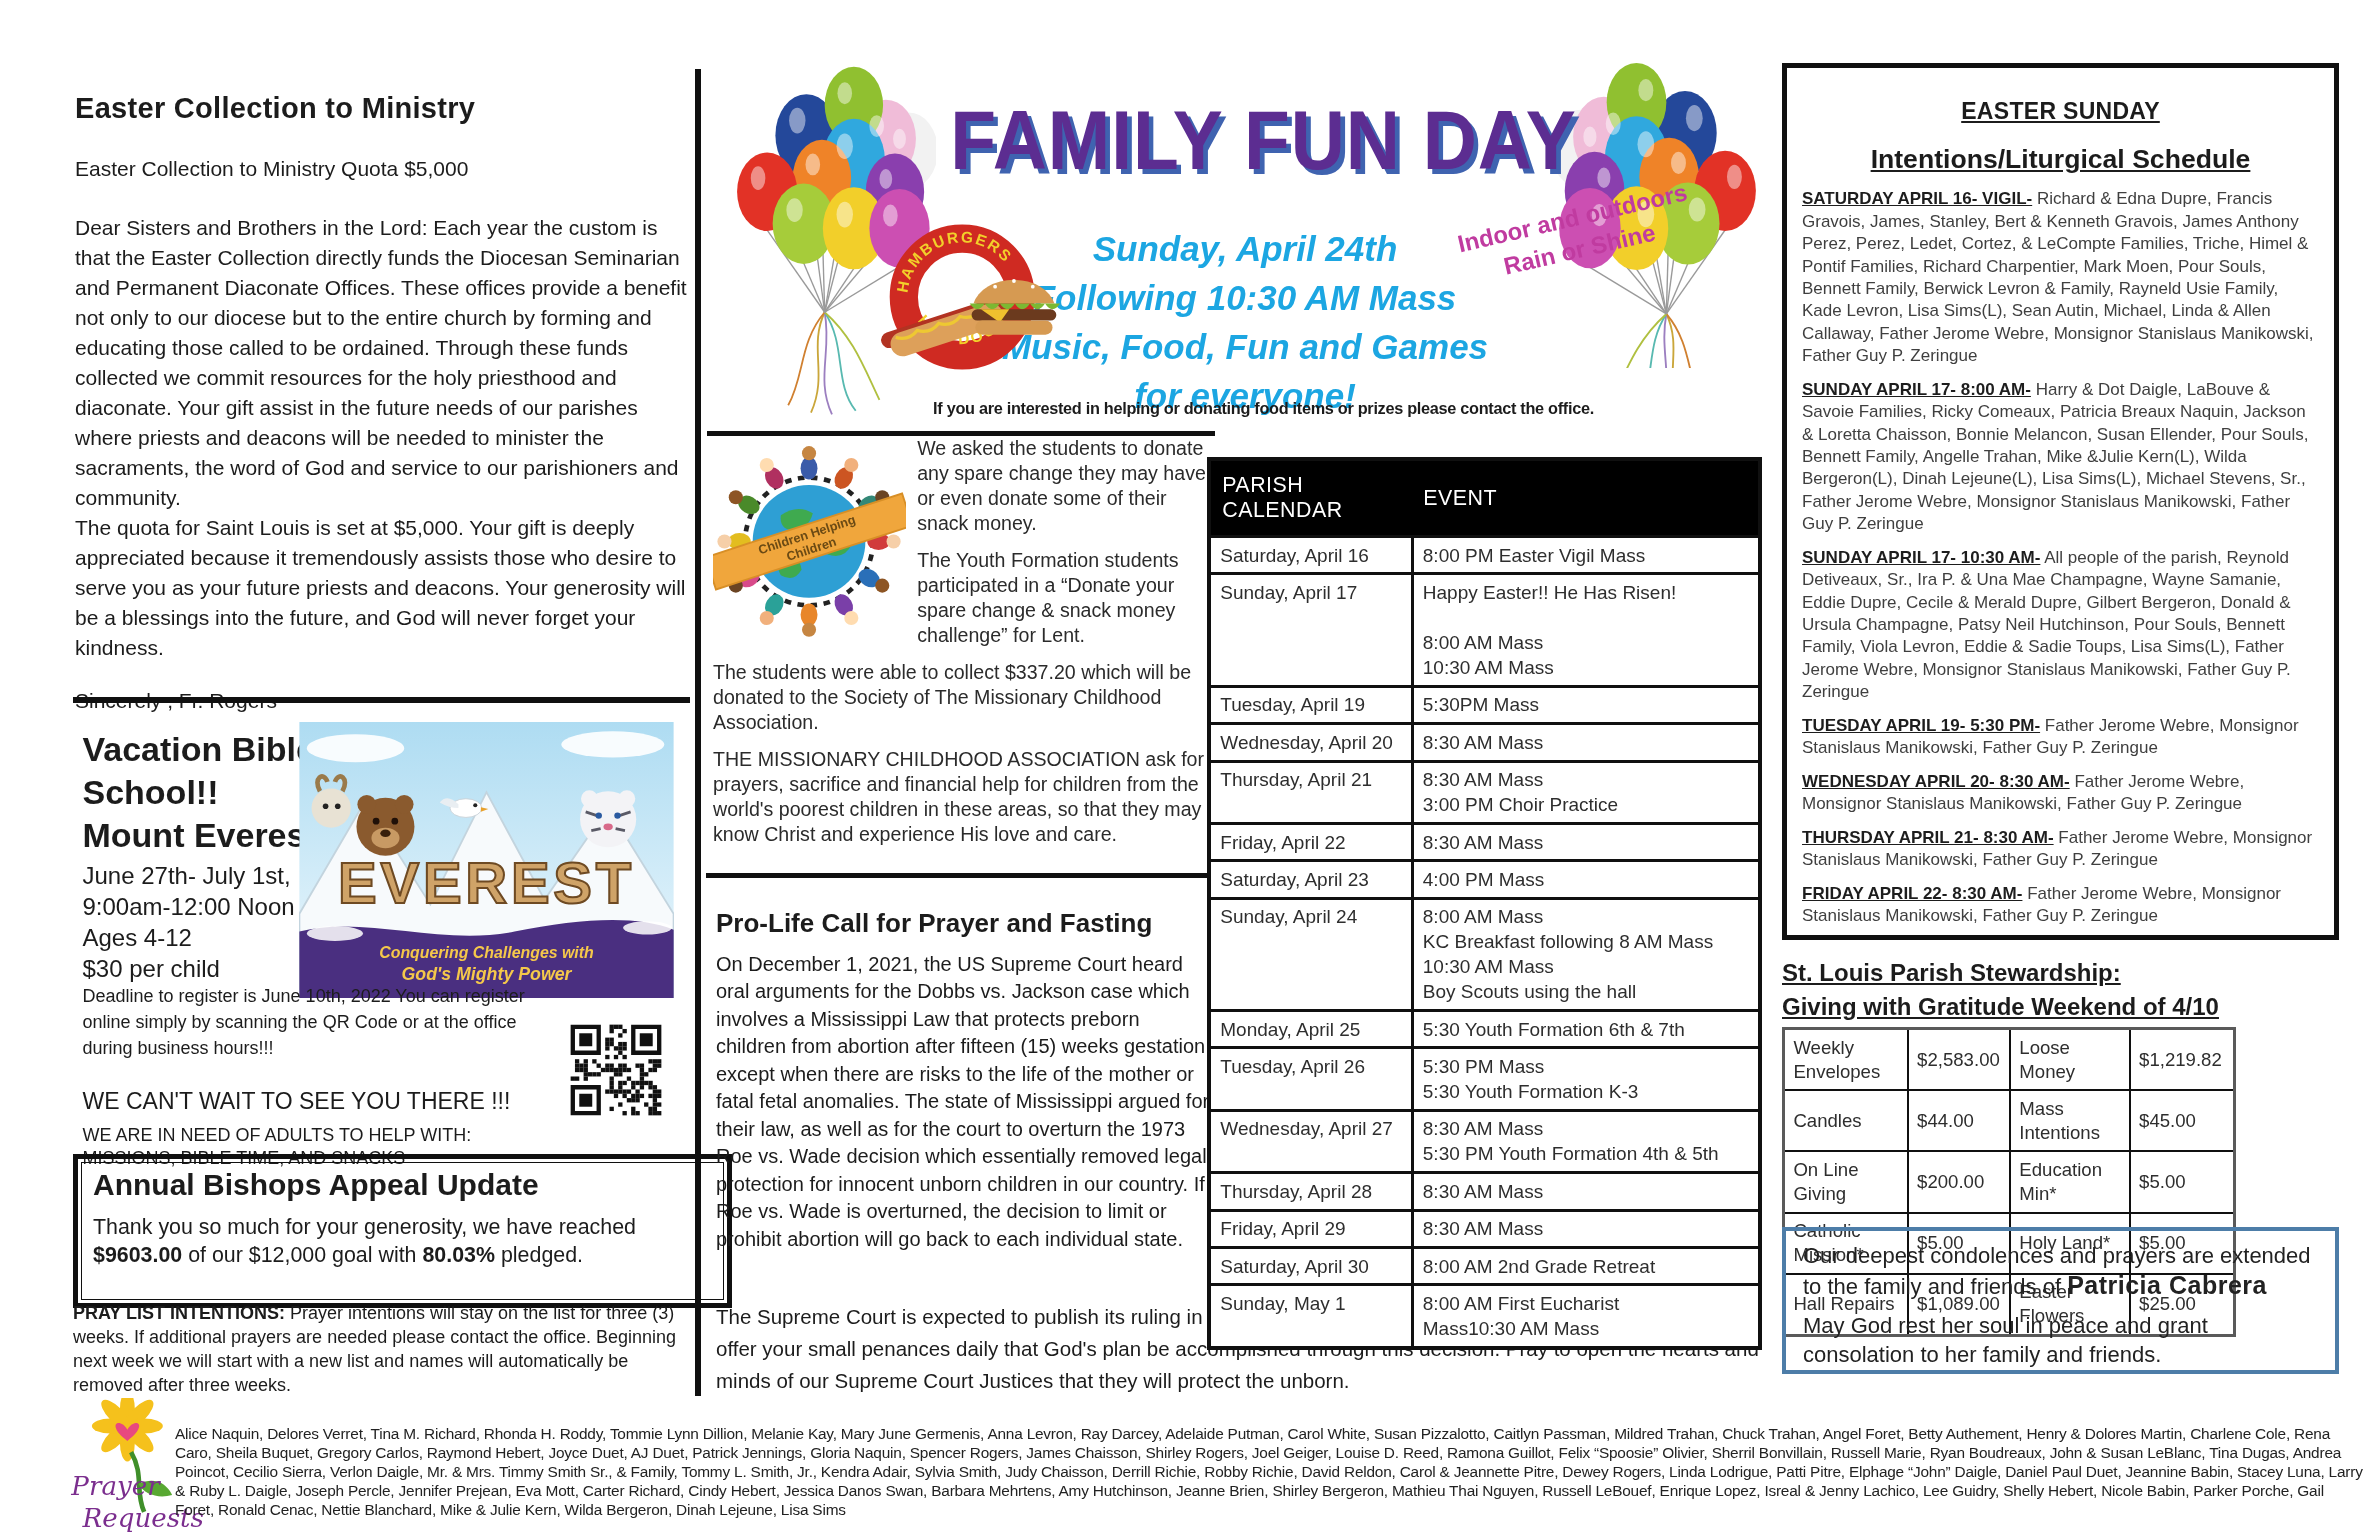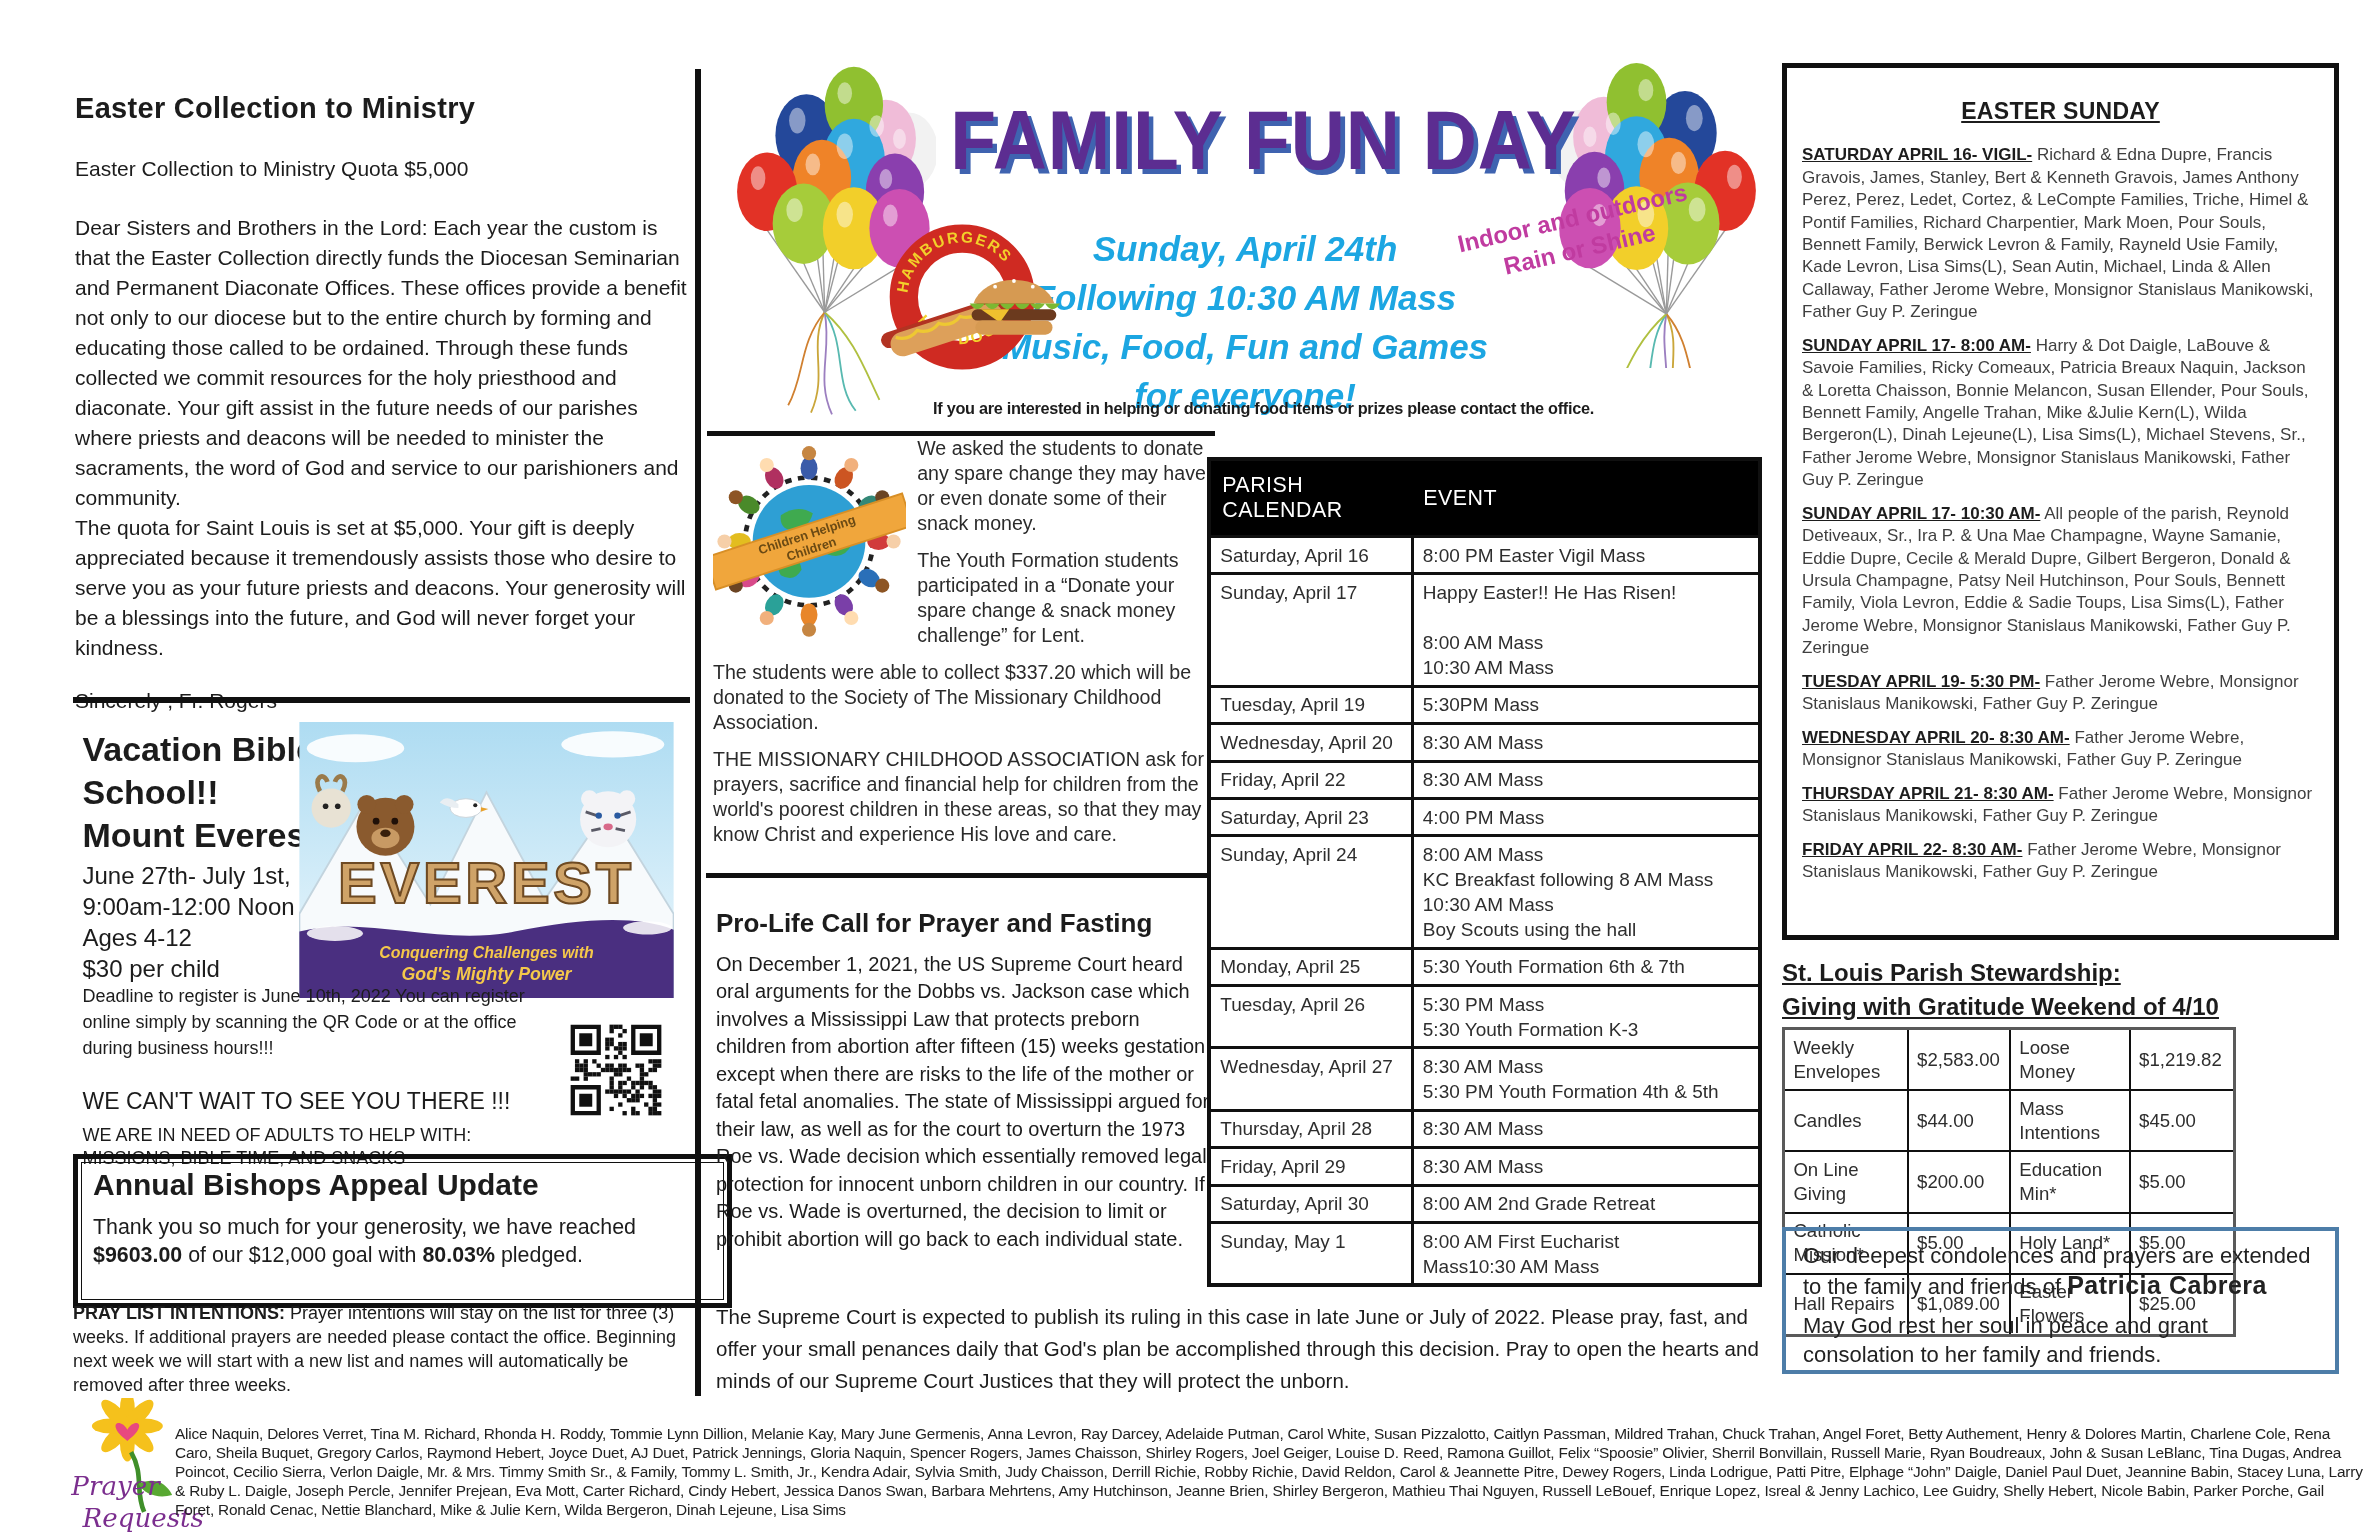--- a/index.html
+++ b/index.html
@@ -496,20 +496,25 @@
         </tr>
         <tr>
           <td class="cal-date">Tuesday, April 19</td>
           <td class="cal-event">5:30PM Mass</td>
         </tr>
         <tr>
           <td class="cal-date">Wednesday, April 20</td>
           <td class="cal-event">8:30 AM Mass</td>
         </tr>
         <tr>
+          <td class="cal-date">Thursday, April 21</td>
+          <td class="cal-event">8:30 AM Mass
+3:00 PM Choir Practice</td>
+        </tr>
+        <tr>
           <td class="cal-date">Friday, April 22</td>
           <td class="cal-event">8:30 AM Mass</td>
         </tr>
         <tr>
           <td class="cal-date">Saturday, April 23</td>
           <td class="cal-event">4:00 PM Mass</td>
         </tr>
         <tr>
           <td class="cal-date">Sunday, April 24</td>
           <td class="cal-event">8:00 AM Mass
@@ -546,20 +551,21 @@
         <tr>
           <td class="cal-date">Sunday, May 1</td>
           <td class="cal-event">8:00 AM First Eucharist
 Mass10:30 AM Mass</td>
         </tr>
       </tbody>
   </table>
 
   <aside class="abs" id="intentions">
     <h2 class="int-title1">EASTER SUNDAY</h2>
+    <h3 class="int-title2">Intentions/Liturgical Schedule</h3>
     <div>
         <p class="intention"><span class="int-label">SATURDAY APRIL 16- VIGIL-</span> Richard &amp; Edna Dupre, Francis Gravois, James, Stanley, Bert &amp; Kenneth Gravois, James Anthony Perez, Perez, Ledet, Cortez, &amp; LeCompte Families, Triche, Himel &amp; Pontif Families, Richard Charpentier, Mark Moen, Pour Souls, Bennett Family, Berwick Levron &amp; Family, Rayneld Usie Family, Kade Levron, Lisa Sims(L), Sean Autin, Michael, Linda &amp; Allen Callaway, Father Jerome Webre, Monsignor Stanislaus Manikowski, Father Guy P. Zeringue</p>
         <p class="intention"><span class="int-label">SUNDAY APRIL 17- 8:00 AM-</span> Harry &amp; Dot Daigle, LaBouve &amp; Savoie Families, Ricky Comeaux, Patricia Breaux Naquin, Jackson &amp; Loretta Chaisson, Bonnie Melancon, Susan Ellender, Pour Souls, Bennett Family, Angelle Trahan, Mike &amp;Julie Kern(L), Wilda Bergeron(L), Dinah Lejeune(L), Lisa Sims(L), Michael Stevens, Sr., Father Jerome Webre, Monsignor Stanislaus Manikowski, Father Guy P. Zeringue</p>
         <p class="intention"><span class="int-label">SUNDAY APRIL 17- 10:30 AM-</span> All people of the parish, Reynold Detiveaux, Sr., Ira P. &amp; Una Mae Champagne, Wayne Samanie, Eddie Dupre, Cecile &amp; Merald Dupre, Gilbert Bergeron, Donald &amp; Ursula Champagne, Patsy Neil Hutchinson, Pour Souls, Bennett Family, Viola Levron, Eddie &amp; Sadie Toups, Lisa Sims(L), Father Jerome Webre, Monsignor Stanislaus Manikowski, Father Guy P. Zeringue</p>
         <p class="intention"><span class="int-label">TUESDAY APRIL 19- 5:30 PM-</span> Father Jerome Webre, Monsignor Stanislaus Manikowski, Father Guy P. Zeringue</p>
         <p class="intention"><span class="int-label">WEDNESDAY APRIL 20- 8:30 AM-</span> Father Jerome Webre, Monsignor Stanislaus Manikowski, Father Guy P. Zeringue</p>
         <p class="intention"><span class="int-label">THURSDAY APRIL 21- 8:30 AM-</span> Father Jerome Webre, Monsignor Stanislaus Manikowski, Father Guy P. Zeringue</p>
         <p class="intention"><span class="int-label">FRIDAY APRIL 22- 8:30 AM-</span> Father Jerome Webre, Monsignor Stanislaus Manikowski, Father Guy P. Zeringue</p>
       </div>
   </aside>

